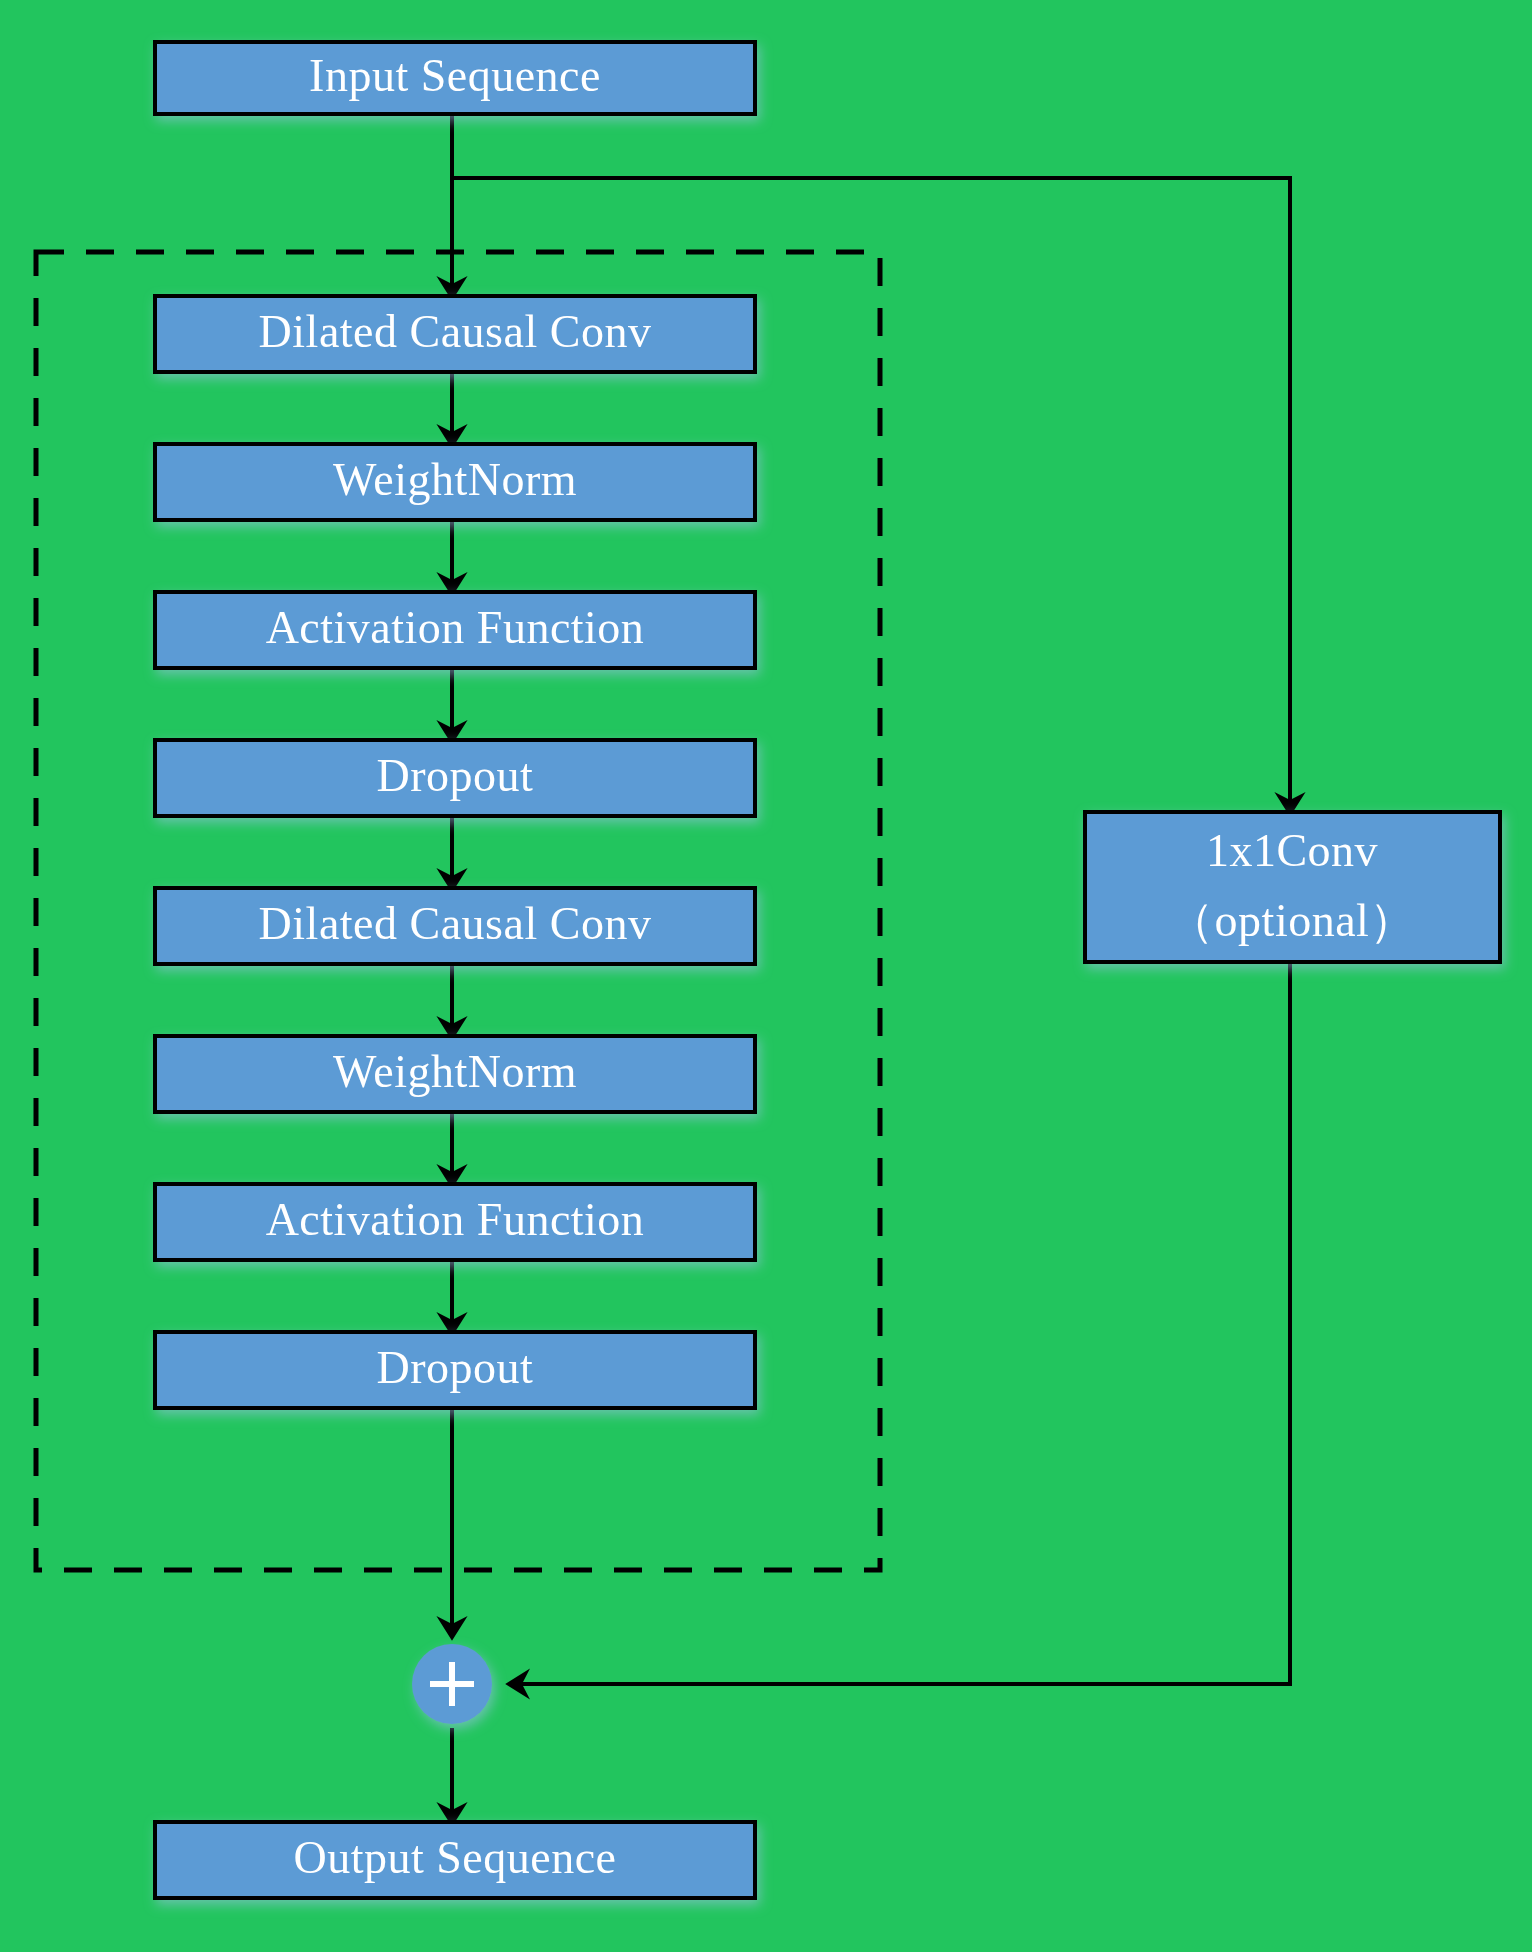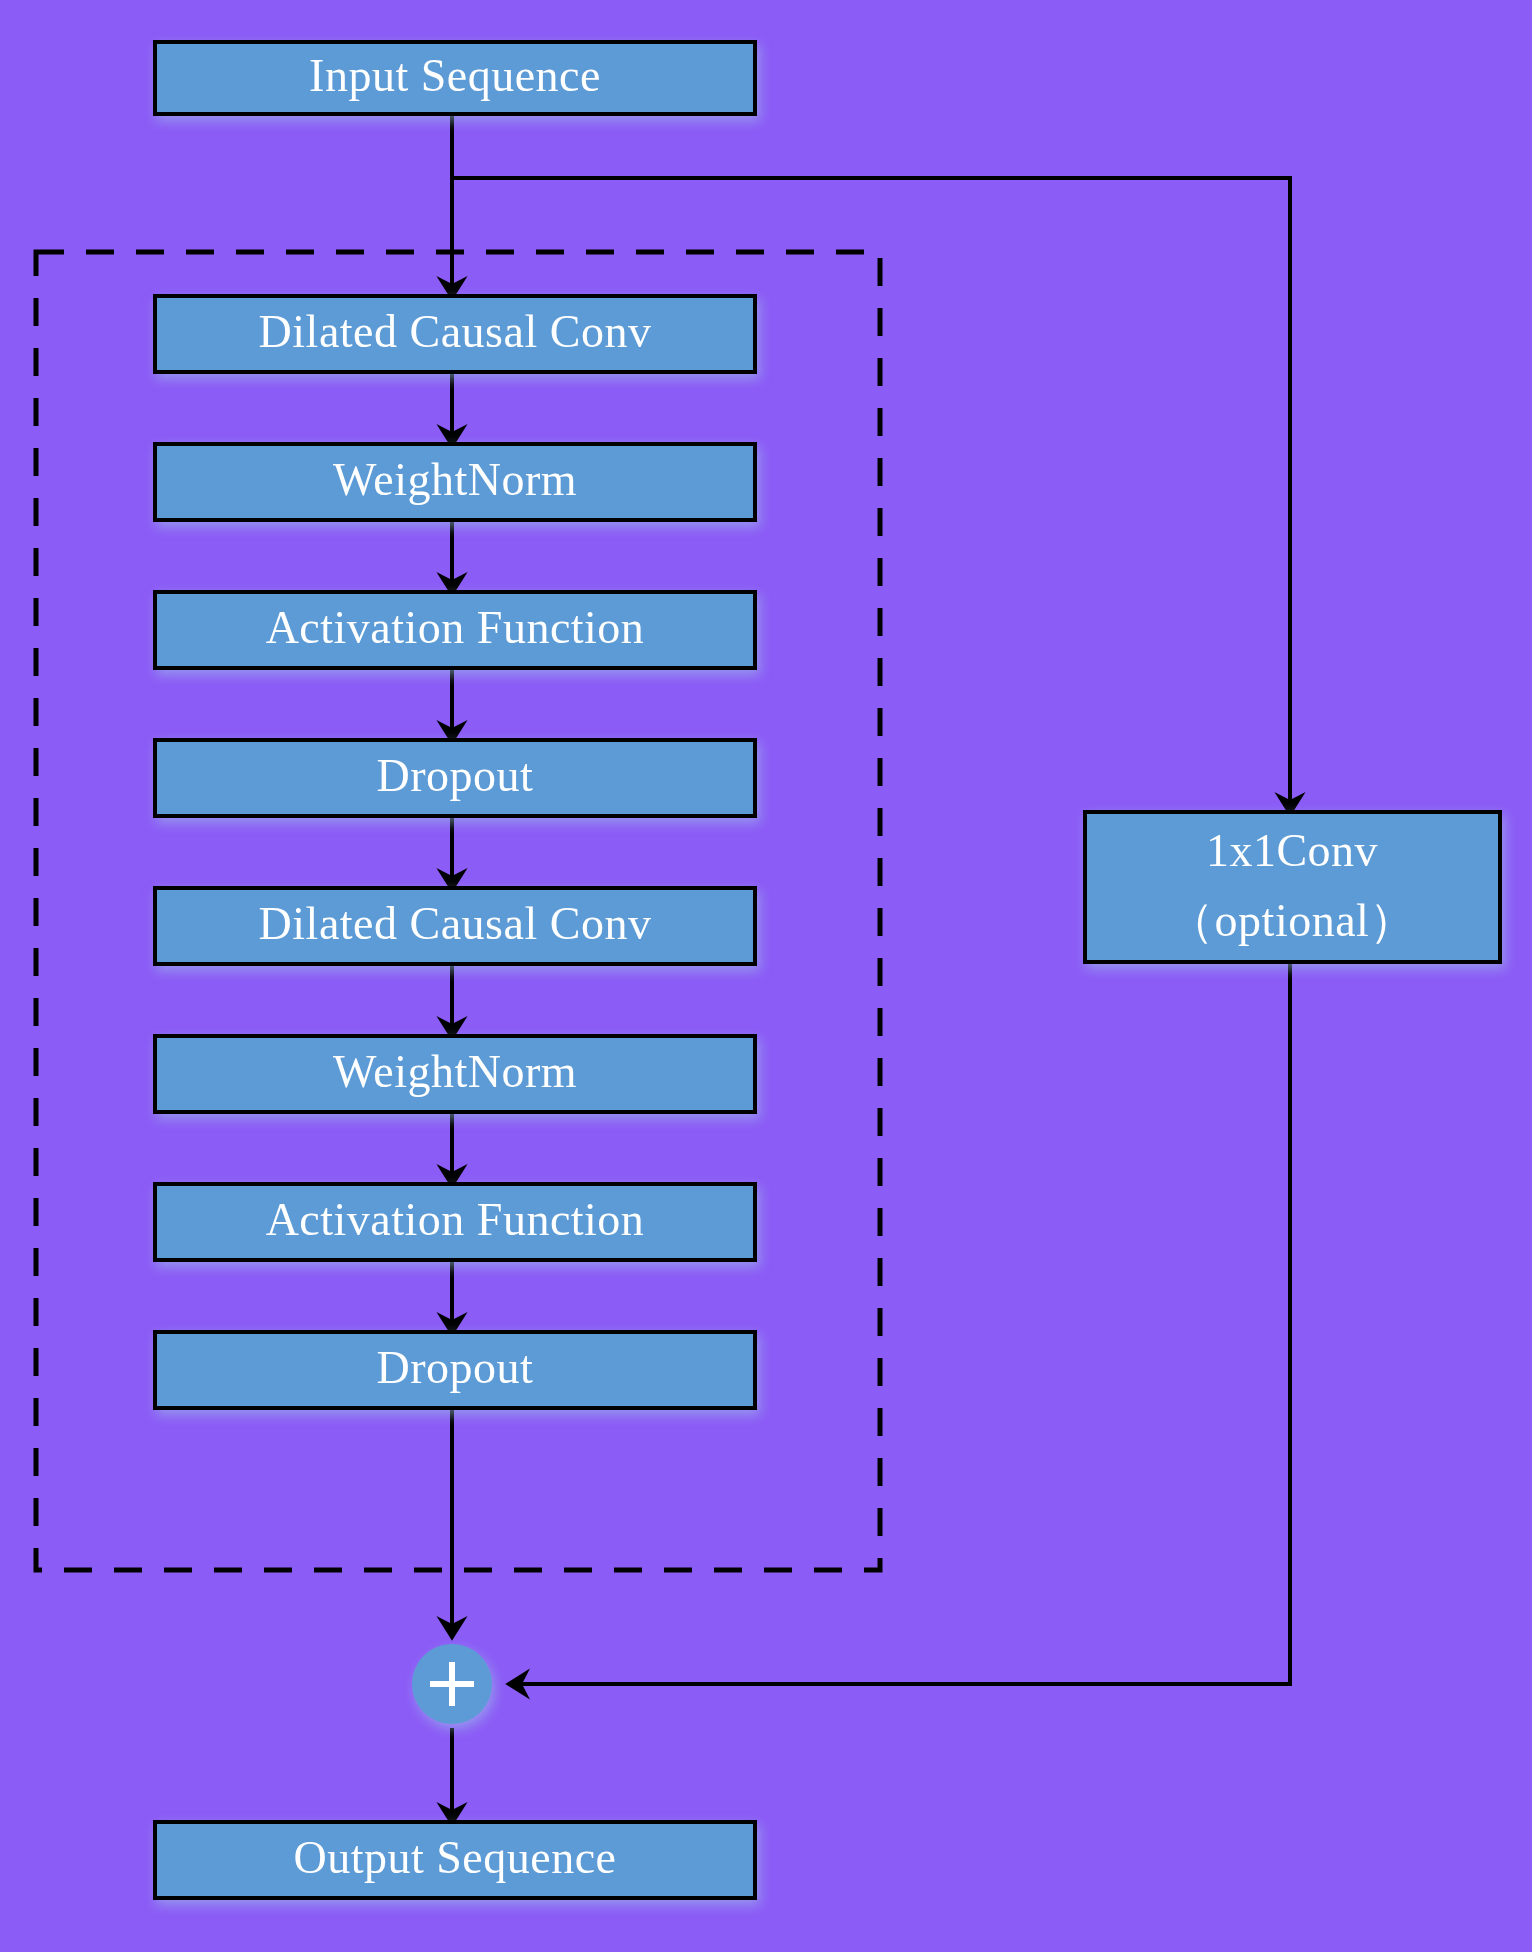--- a/index.html
+++ b/index.html
@@ -7,21 +7,21 @@
     padding: 0;
     background: #ffffff;
   }
   body {
     font-family: "Liberation Serif", "DejaVu Serif", serif;
   }
   #diagram-root {
     position: relative;
     width: 1532px;
     height: 1952px;
-    background: #8b5cf6;
+    background: #22c55e;
     overflow: hidden;
   }
   svg#flow {
     position: absolute;
     top: 0;
     left: 0;
     width: 1532px;
     height: 1952px;
     display: block;
   }

